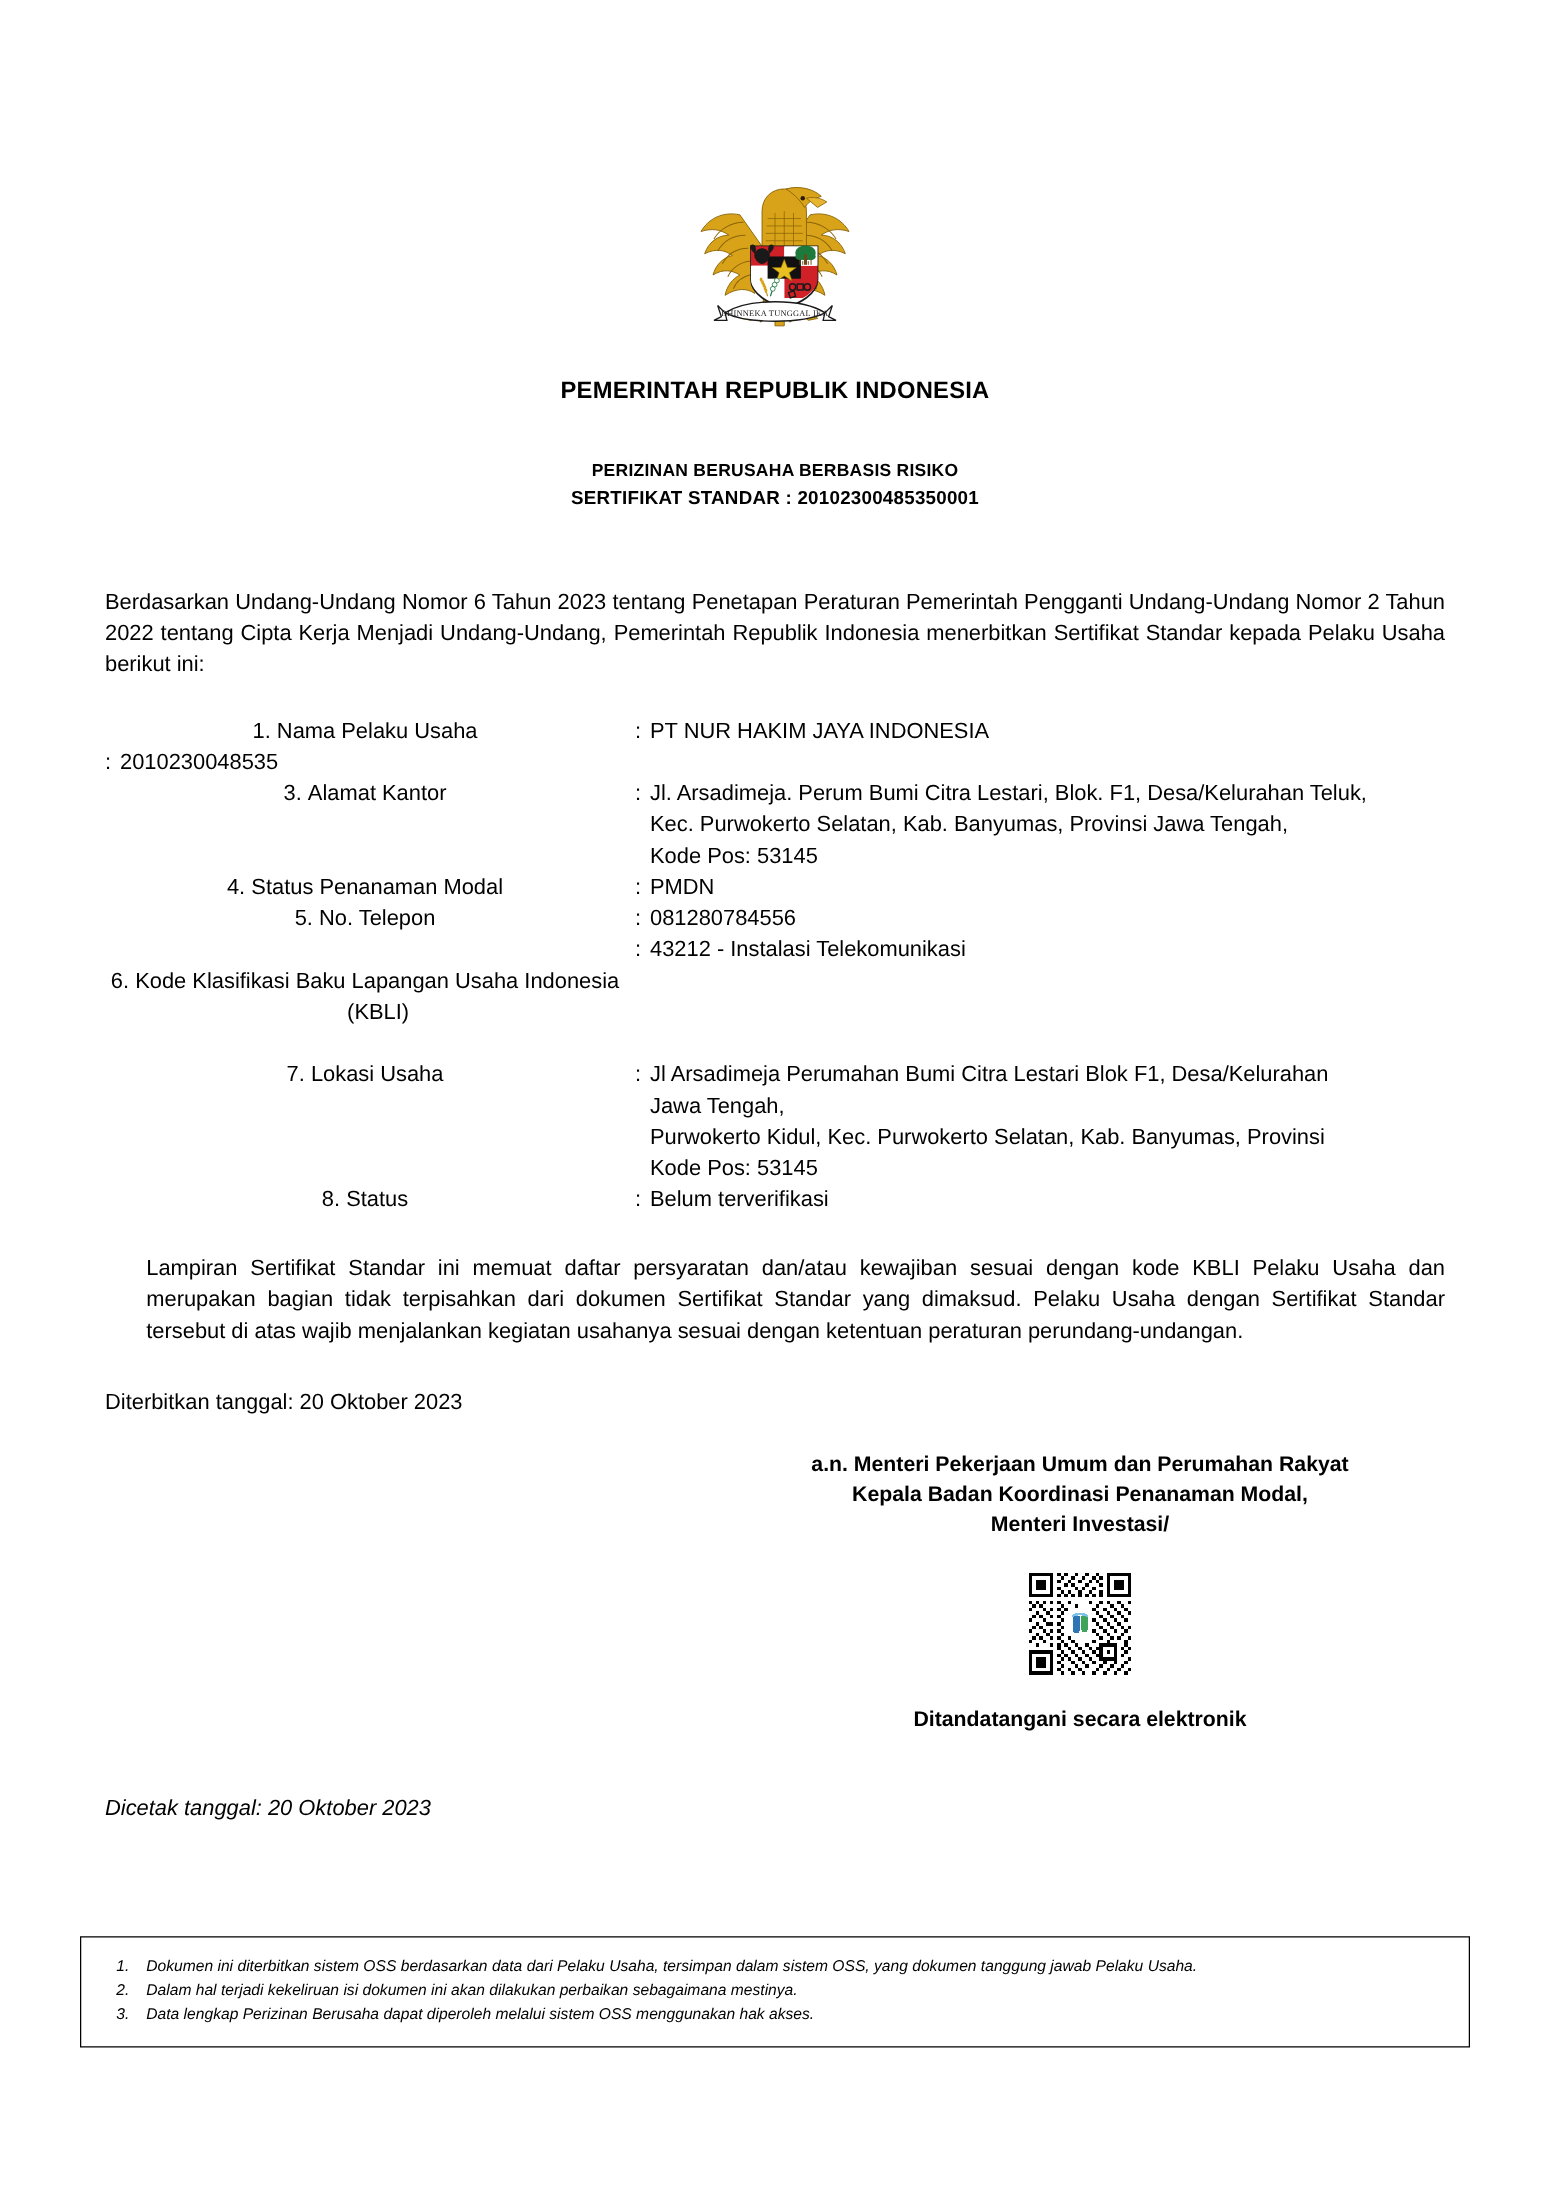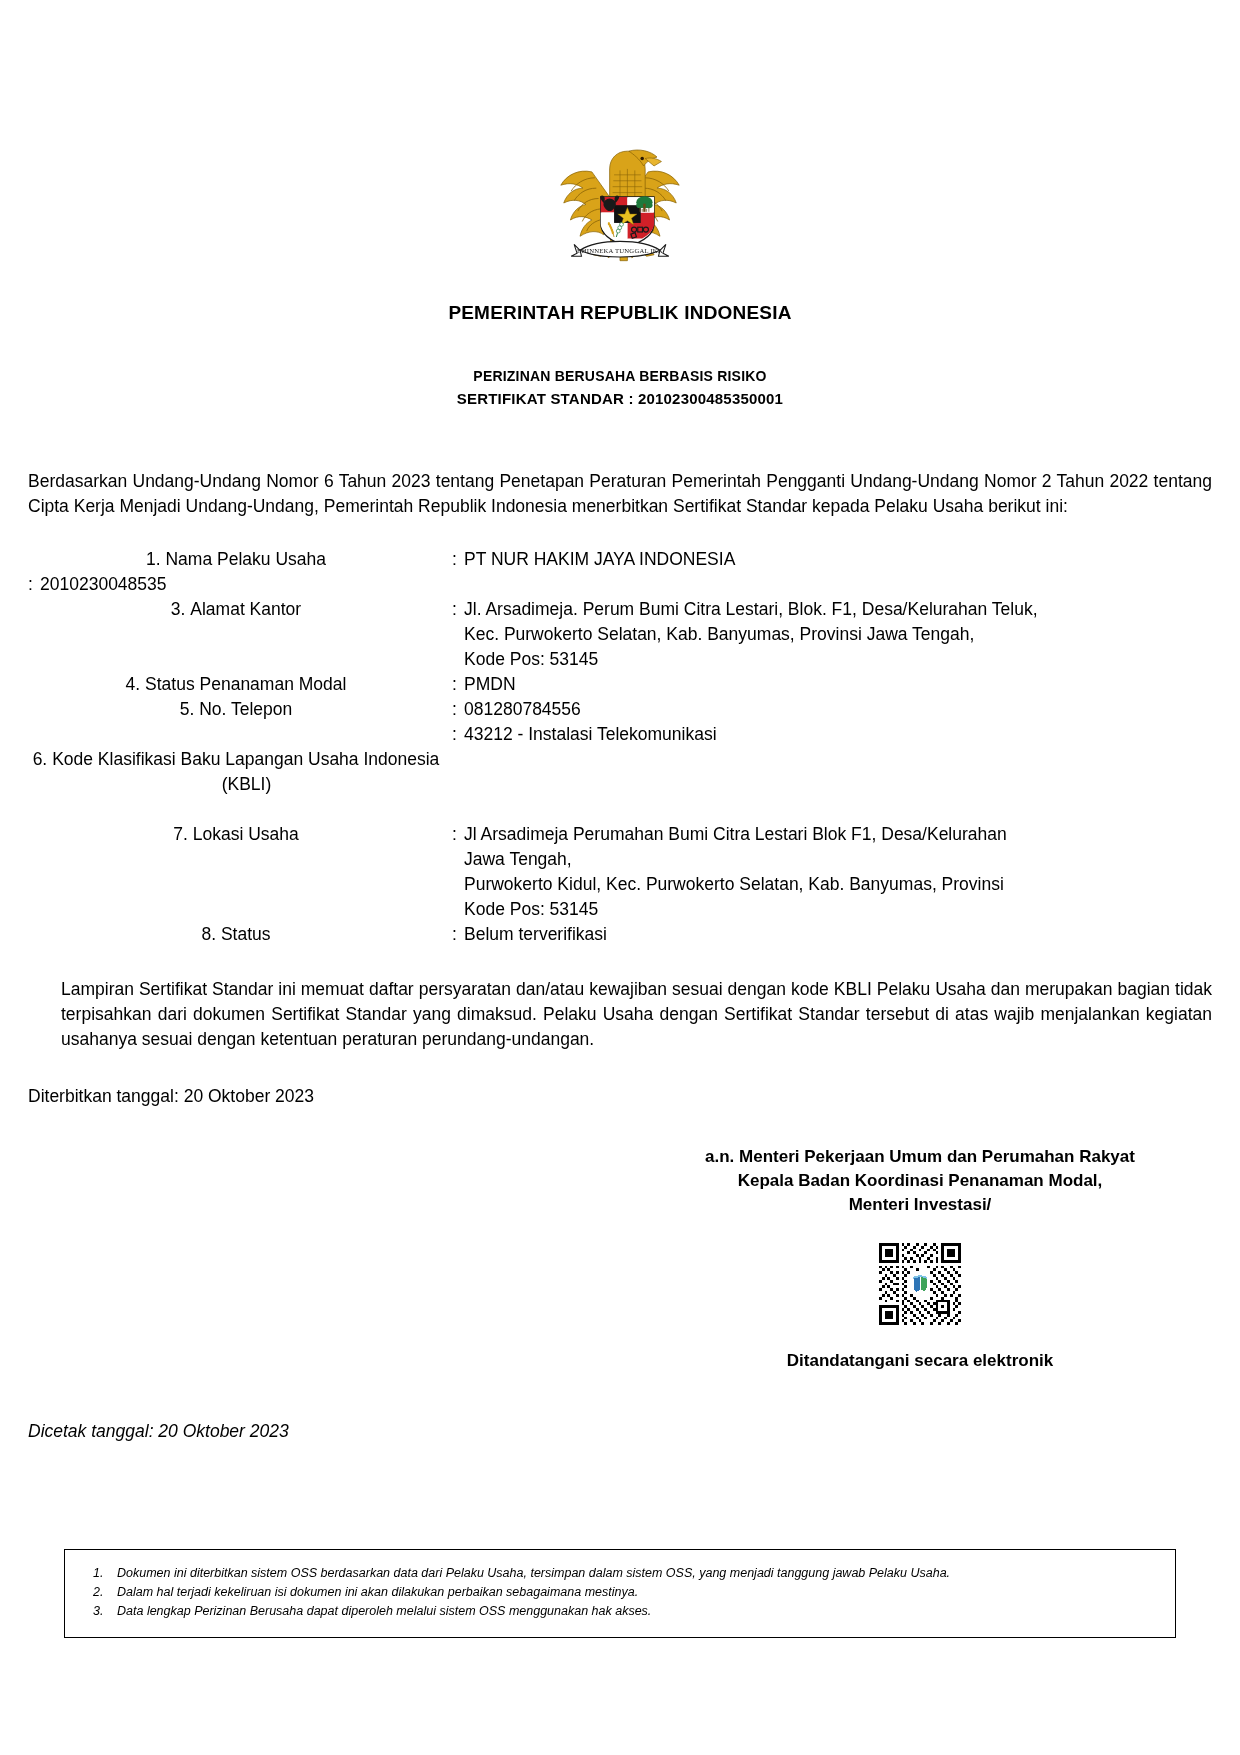--- a/index.html
+++ b/index.html
@@ -13,21 +13,21 @@
     position: relative;
     font-family: "Liberation Sans", sans-serif;
     color: #000000;
     -webkit-font-smoothing: antialiased;
   }
   .page {
     position: relative;
     width: 1240px;
     height: 1755px;
     box-sizing: border-box;
-    padding: 0 28px;
+    padding: 0 84px;
   }
 
   
   .emblem-wrap {
     padding-top: 126px;
     display: flex;
     justify-content: center;
   }
   .emblem {
     width: 148px;
@@ -115,21 +115,21 @@
   }
   .printed-date {
     margin-top: 48px;
     font-size: 17.5px;
     line-height: 25px;
     font-style: italic;
   }
 
   
   .sign-block {
-    margin-top: 36px;
+    margin-top: 26px;
     margin-right: 32px;
     text-align: center;
     width: 520px;
     margin-left: auto;
   }
   .sign-line {
     font-size: 17px;
     font-weight: bold;
     line-height: 24px;
   }
@@ -609,21 +609,21 @@
     </div>
 
     <div class="sign-caption">Ditandatangani secara elektronik</div>
   </div>
 
   <div class="printed-date">Dicetak tanggal: 20 Oktober 2023</div>
 
   <div class="footer-box">
     <div class="footer-item">
       <div class="footer-num">1.</div>
-      <div class="footer-text">Dokumen ini diterbitkan sistem OSS berdasarkan data dari Pelaku Usaha, tersimpan dalam sistem OSS, yang menjadi tanggung jawab Pelaku Usaha.</div>
+      <div class="footer-text">Dokumen ini diterbitkan sistem OSS berdasarkan data dari Pelaku Usaha, tersimpan dalam sistem OSS, yang dokumen tanggung jawab Pelaku Usaha.</div>
     </div>
     <div class="footer-item">
       <div class="footer-num">2.</div>
       <div class="footer-text">Dalam hal terjadi kekeliruan isi dokumen ini akan dilakukan perbaikan sebagaimana mestinya.</div>
     </div>
     <div class="footer-item">
       <div class="footer-num">3.</div>
       <div class="footer-text">Data lengkap Perizinan Berusaha dapat diperoleh melalui sistem OSS menggunakan hak akses.</div>
     </div>
   </div>

